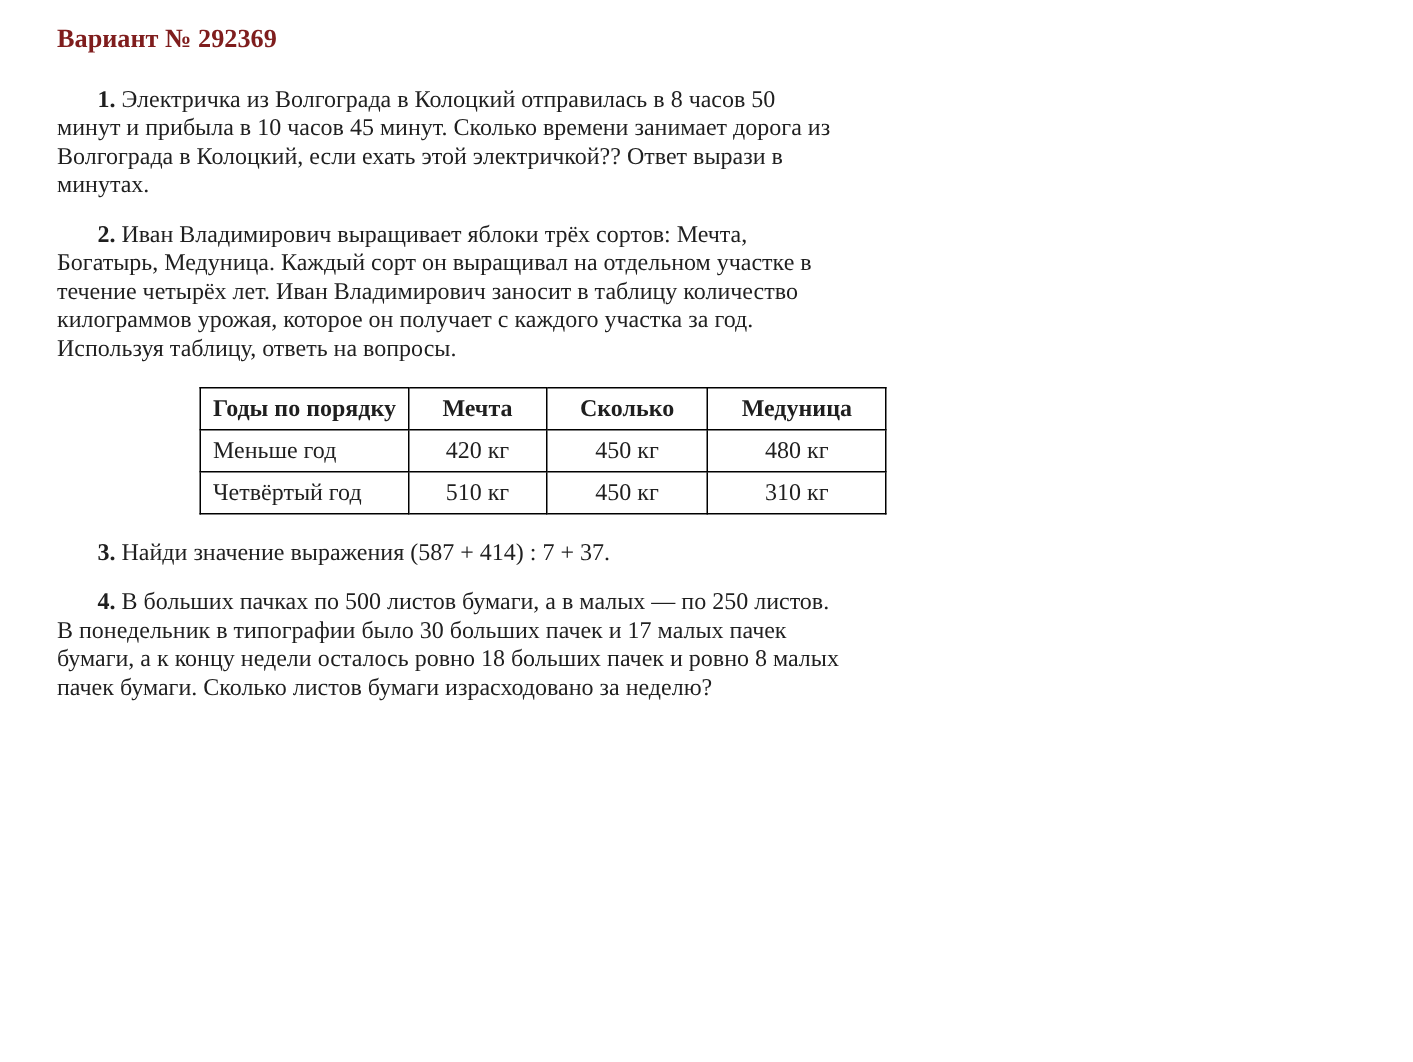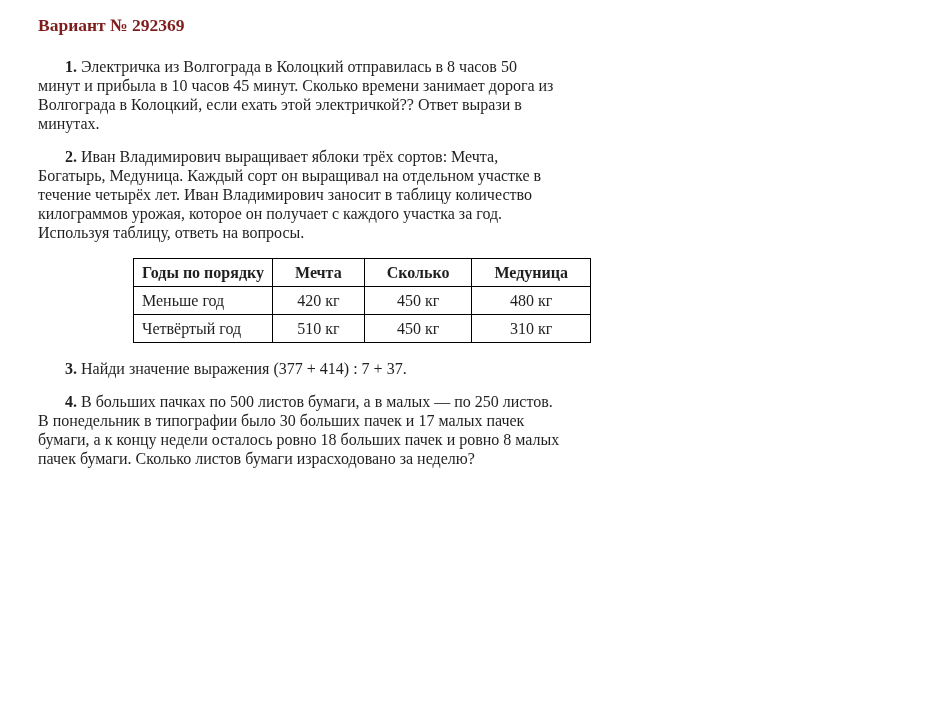--- a/index.html
+++ b/index.html
@@ -86,19 +86,19 @@
       <tr>
         <td class="col-years">Четвёртый год</td>
         <td class="col-sort">510 кг</td>
         <td class="col-sort">450 кг</td>
         <td class="col-sort">310 кг</td>
       </tr>
     </tbody>
   </table>
 
 
-  <p class="para"><span class="num">3.</span> <span>Найди значение выражения (377 + 414) : 7 + 37.</span></p>
+  <p class="para"><span class="num">3.</span> <span>Найди значение выражения (587 + 414) : 7 + 37.</span></p>
 
   <p class="para"><span class="num">4.</span> <span>В больших пачках по 500 листов бумаги, а в малых — по 250 листов. В понедельник в типографии было 30 больших пачек и 17 малых пачек бумаги, а к концу недели осталось ровно 18 больших пачек и ровно 8 малых пачек бумаги. Сколько листов бумаги израсходовано за неделю?</span></p>
 
 
 
 </div>
 
 </body></html>

